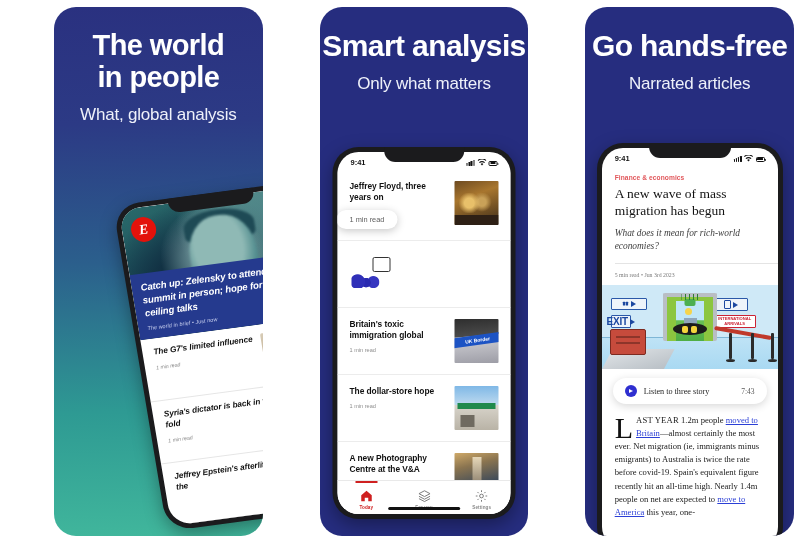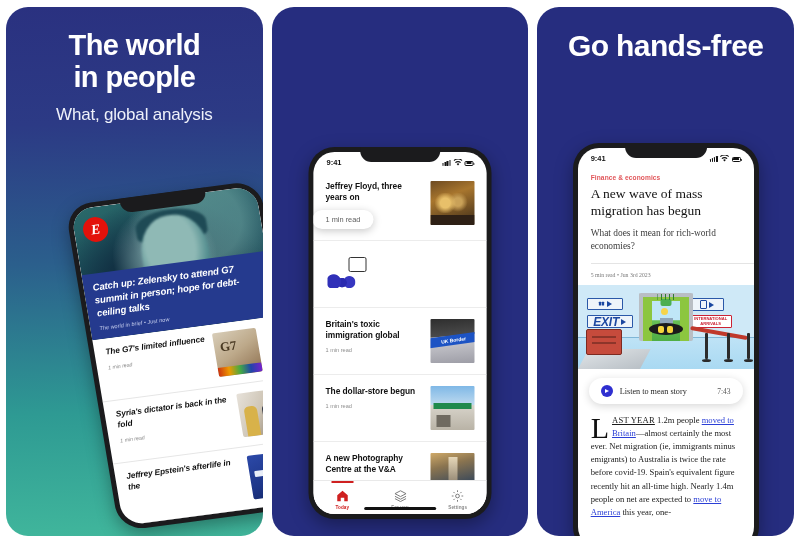--- a/index.html
+++ b/index.html
@@ -16,20 +16,21 @@
     background: #ffffff;
     padding: 7px 6px;
   }
 
   
   .panel {
     position: relative;
     border-radius: 22px;
     overflow: hidden;
     flex: 1 1 0;
+    margin-left: 48px;
   }
   .panel-1 { background: linear-gradient(178deg, #2a3180 0%, #2c3a85 22%, #2b5f8c 48%, #2e9a93 76%, #41b79c 100%); }
   .panel-2 { background: #262d7f; }
   .panel-3 { background: #262d7f; }
 
   .head {
     position: relative;
     z-index: 5;
     text-align: center;
     padding-top: 22px;
@@ -310,20 +311,21 @@
     font-weight: 400;
     color: #121212;
     line-height: 1.26;
   }
   .p3-sub {
     margin-top: 8px;
     font-family: "Liberation Serif", serif;
     font-size: 9.4px;
     color: #3c3c3c;
     line-height: 1.34;
+    font-style: italic;
   }
   .p3-meta {
     margin-top: 11px;
     padding-top: 8px;
     border-top: 1px solid #e4e4e4;
     font-family: "Liberation Serif", serif;
     font-size: 5.8px;
     color: #7a7a7a;
     padding-bottom: 7px;
   }
@@ -338,21 +340,21 @@
     position: absolute;
     background: #eef4fa;
     border: 1.2px solid #2a58a8;
     border-radius: 1px;
     display: flex; align-items: center; justify-content: center;
     gap: 2px;
     color: #1b47a0;
     font-weight: 700;
   }
   .sign-transport { left: 9px; top: 13px; width: 36px; height: 12px; font-size: 6px; }
-  .sign-exit { left: 9px; top: 30px; width: 46px; height: 13px; font-size: 12px; letter-spacing:-.2px;font-style:italic; }
+  .sign-exit { left: 9px; top: 30px; width: 20px; height: 13px; font-size: 10px; letter-spacing:-.2px; }
   .sign-bag { right: 30px; top: 13px; width: 34px; height: 13px; }
   .sign-bag i { display:block; width:7px; height:9px; border:1.2px solid #1b47a0; border-radius:1px; }
   .arrow-r { width:0;height:0;border-left:5px solid #1b47a0;border-top:3px solid transparent;border-bottom:3px solid transparent; }
   .sign-intl {
     right: 22px; top: 30px; width: 42px; height: 13px;
     background:#fff; border:1.2px solid #c23; color:#c23;
     font-size: 4.1px; line-height: 1.1; text-align:center; flex-direction: column;
   }
   .gate {
     position: absolute; left: 50%; top: 8px; transform: translateX(-50%);
@@ -403,21 +405,21 @@
     text-align: left;
   }
   .p3-text .dropcap {
     float: left;
     font-family: "Liberation Serif", serif;
     font-size: 30px;
     line-height: .78;
     padding: 2px 3px 0 0;
     color: #111;
   }
-  .p3-text .sc { font-variant: small-caps; letter-spacing: .2px; text-decoration: underline; }
+  .p3-text .sc { font-variant: small-caps; letter-spacing: .2px; }
   .p3-text a { color: #2b3fd6; text-decoration: underline; }
 </style>
 </head>
 <body>
 
 <div class="stage">
 
   <div class="panel panel-1">
     <div class="head">
       <h1 class="two-line">
@@ -472,20 +474,22 @@
           </div>
           <div class="p1-thumb th-epstein"></div>
         </div>
 
       </div>
     </div>
   </div>
 
   <div class="panel panel-2">
     <div class="head">
+      <h1>Smart analysis</h1>
+      <h2>Only what matters</h2>
     </div>
 
     <div class="phone phone-2">
       <div class="notch"></div>
       <div class="screen">
 
         <div class="statusbar">
           <span>9:41</span>
           <span class="sb-icons">
             <span class="bars">
@@ -520,21 +524,21 @@
           <div class="p2-row">
             <div style="flex:1">
               <div class="t">Britain's toxic immigration global</div>
               <div class="m">1 min read</div>
             </div>
             <div class="p2-thumb th-border"></div>
           </div>
 
           <div class="p2-row">
             <div style="flex:1">
-              <div class="t">The dollar-store begun</div>
+              <div class="t">The dollar-store hope</div>
               <div class="m">1 min read</div>
             </div>
             <div class="p2-thumb th-dollar"></div>
           </div>
 
           <div class="p2-row">
             <div style="flex:1">
               <div class="t">A new Photography Centre at the V&amp;A</div>
               <div class="m">1 min read</div>
             </div>
@@ -568,20 +572,21 @@
         </div>
 
         <div class="homebar"></div>
       </div>
     </div>
   </div>
 
   <div class="panel panel-3">
     <div class="head">
       <h1>Go hands-free</h1>
+      <h2>Narrated articles</h2>
     </div>
 
     <div class="phone phone-3">
       <div class="notch"></div>
       <div class="screen">
 
         <div class="statusbar">
           <span>9:41</span>
           <span class="sb-icons">
             <span class="bars">
@@ -643,21 +648,21 @@
           </div>
 
           <div class="rope"></div>
           <div class="stanchion" style="right:46px"></div>
           <div class="stanchion" style="right:24px"></div>
           <div class="stanchion" style="right:4px"></div>
         </div>
 
         <div class="p3-listen">
           <span class="play-btn"></span>
-          <span class="l">Listen to mean story</span>
+          <span class="l">Listen to three story</span>
           <span class="d">7:43</span>
         </div>
 
         <div class="p3-text">
           <span class="dropcap">L</span><span class="sc">AST YEAR</span><span> 1.2m people </span><a href="#">moved to Britain</a><span>—almost certainly the most ever. Net migration (ie, immigrants minus emigrants) to Australia is twice the rate before covid-19. Spain's equivalent figure recently hit an all-time high. Nearly 1.4m people on net are expected to </span><a href="#">move to America</a><span> this year, one-</span>
         </div>
 
       </div>
     </div>
   </div>

